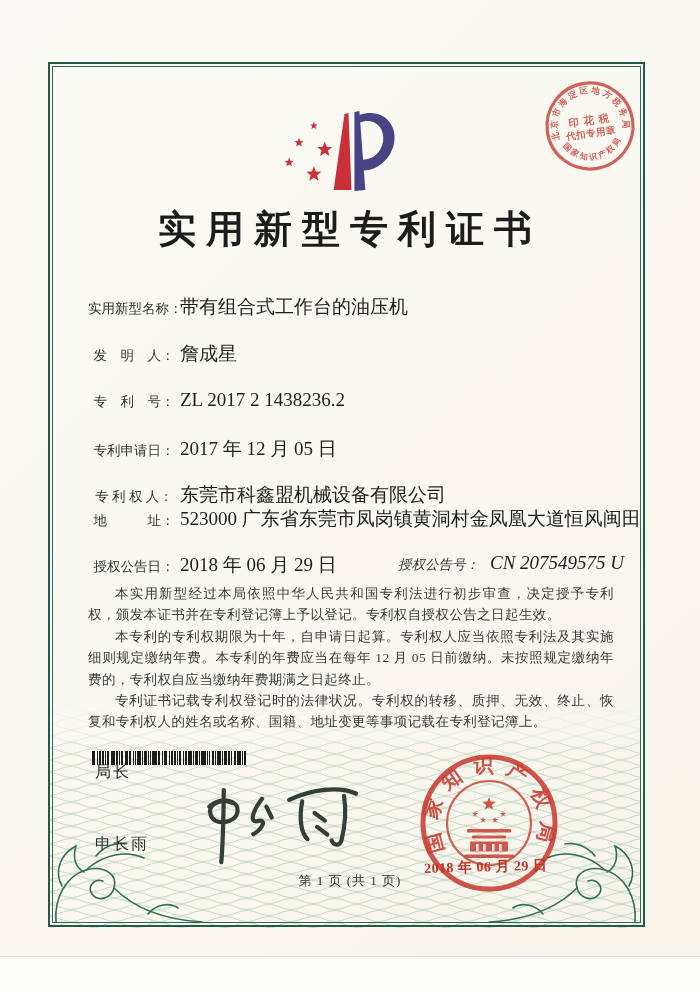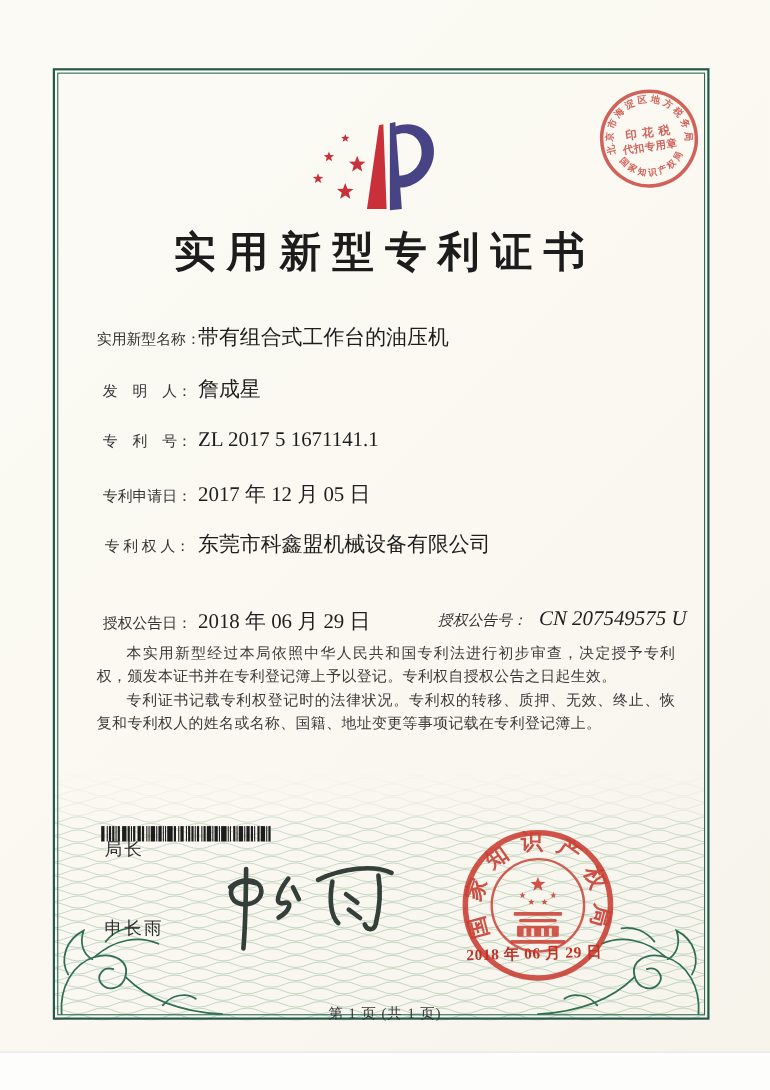--- a/index.html
+++ b/index.html
@@ -37,21 +37,21 @@
   .director-title{position:absolute;left:95px;top:762px;font-size:16px;letter-spacing:2px;color:#2e2e2e;}
   .director-name{position:absolute;left:95px;top:834px;font-size:16px;letter-spacing:2px;color:#2e2e2e;}
   .signature{position:absolute;left:195px;top:776px;width:180px;height:98px;transform:rotate(-2deg);}
   
   .seal{position:absolute;left:409px;top:743px;width:160px;height:160px;opacity:0.95;}
   .seal-date{position:absolute;left:424px;top:858px;width:150px;font-size:14px;font-weight:700;
     color:#bf3327;letter-spacing:0.5px;transform:rotate(-1.5deg);}
   
   .tax-stamp{position:absolute;left:542px;top:78px;width:96px;height:96px;opacity:0.92;transform:rotate(-8deg);}
   
-  .footer{position:absolute;left:50px;right:50px;top:912px;text-align:center;
+  .footer{position:absolute;left:50px;right:50px;top:872px;text-align:center;
     font-size:13px;letter-spacing:1px;color:#333;}
   
   .deco{position:absolute;left:50px;top:700px;width:591px;height:228px;
     -webkit-mask-image:linear-gradient(to bottom,rgba(0,0,0,0) 0%,rgba(0,0,0,.85) 22%,#000 55%);
     mask-image:linear-gradient(to bottom,rgba(0,0,0,0) 0%,rgba(0,0,0,.85) 22%,#000 55%);}
   .flr{fill:none;stroke:#2f7050;stroke-width:1.6;stroke-linecap:round;}
   .sig{fill:none;stroke:#333f38;stroke-width:4.2;stroke-linecap:round;stroke-linejoin:round;}
 </style>
 </head>
 <body>
@@ -145,38 +145,42 @@
 
   <div class="title">实用新型专利证书</div>
 
   <div class="row" style="top:294px">
     <span class="lab">实用新型名称：</span><span class="val">带有组合式工作台的油压机</span>
   </div>
   <div class="row" style="top:341px">
     <span class="lab">发　明　人：</span><span class="val">詹成星</span>
   </div>
   <div class="row" style="top:389px">
-    <span class="lab">专　利　号：</span><span class="val">ZL 2017 5 1671141.1</span>
+    <span class="lab">专　利　号：</span><span class="val">ZL 2017 2 1438236.2</span>
   </div>
   <div class="row" style="top:436px">
     <span class="lab">专利申请日：</span><span class="val">2017 年 12 月 05 日</span>
   </div>
   <div class="row" style="top:482px">
     <span class="lab">专 利 权 人：</span><span class="val">东莞市科鑫盟机械设备有限公司</span>
   </div>
+  <div class="row" style="top:506px">
+    <span class="lab">地　　　址：</span><span class="val">523000 广东省东莞市凤岗镇黄洞村金凤凰大道恒风闽田</span>
+  </div>
 
   <div class="row" style="top:552px">
     <span class="lab">授权公告日：</span><span class="val">2018 年 06 月 29 日</span>
   </div>
   <div class="grant-right" style="top:552px">
     <span class="lab">授权公告号：</span><span class="val">CN 207549575 U</span>
   </div>
 
   <div class="paras">
     <p>本实用新型经过本局依照中华人民共和国专利法进行初步审查，决定授予专利权，颁发本证书并在专利登记簿上予以登记。专利权自授权公告之日起生效。</p>
+    <p>本专利的专利权期限为十年，自申请日起算。专利权人应当依照专利法及其实施细则规定缴纳年费。本专利的年费应当在每年 12 月 05 日前缴纳。未按照规定缴纳年费的，专利权自应当缴纳年费期满之日起终止。</p>
     <p>专利证书记载专利权登记时的法律状况。专利权的转移、质押、无效、终止、恢复和专利权人的姓名或名称、国籍、地址变更等事项记载在专利登记簿上。</p>
   </div>
 
   <div class="barcode" id="barcode">
       <div class="bar" style="width: 3.45px;"></div>
       <div class="bar" style="width: 1.15px;"></div>
       <div class="bar" style="width: 2.3px;"></div>
       <div class="bar" style="width: 1.15px;"></div>
       <div class="bar" style="width: 1.15px;"></div>
       <div class="bar" style="width: 2.3px;"></div>

